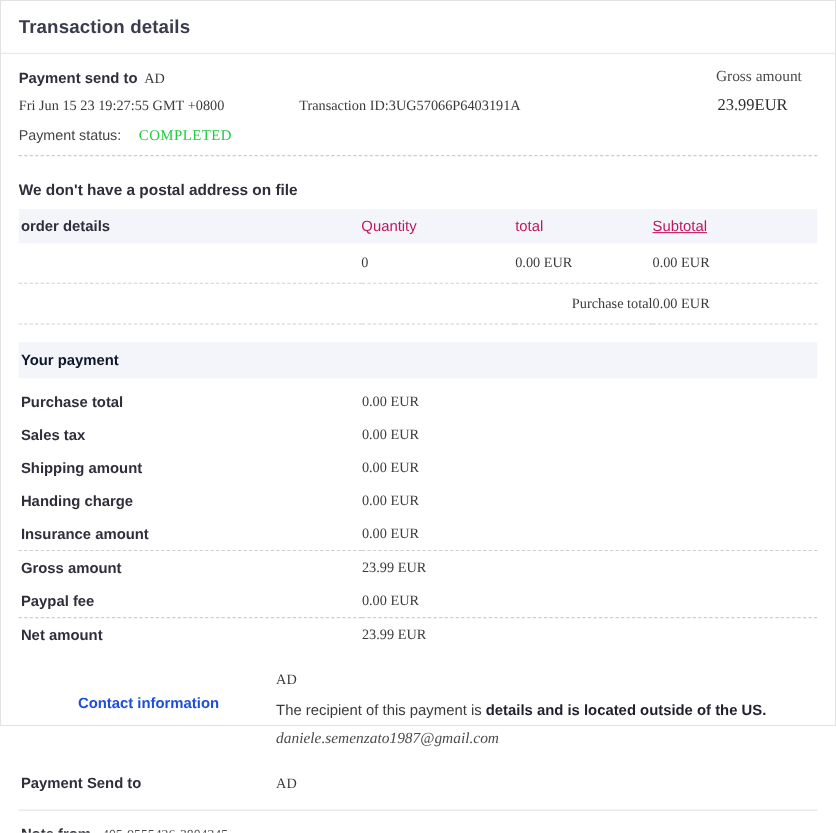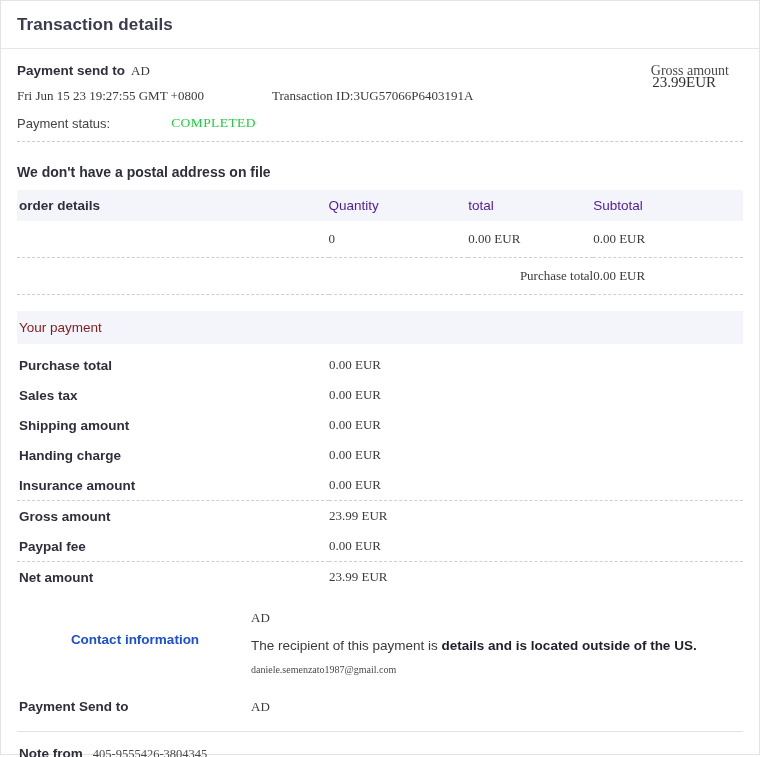--- a/index.html
+++ b/index.html
@@ -9,21 +9,21 @@
   }
   body {
     width: 760px;
     height: 757px;
     font-family: "Liberation Sans", sans-serif;
     color: #333333;
     overflow: hidden;
   }
   .page {
     width: 760px;
-    height: 755px;
+    height: 660px;
     box-sizing: border-box;
     border: 1px solid #e3e3e3;
     background: #ffffff;
     position: relative;
   }
   .header {
     height: 48px;
     box-sizing: border-box;
     border-bottom: 1px solid #e6e6e6;
     display: flex;
@@ -66,21 +66,21 @@
     position: absolute;
     right: 14px;
     top: 14px;
     font-family: "Liberation Serif", serif;
     font-size: 14px;
     color: #4a4a4a;
   }
   .gross-value {
     position: absolute;
     right: 27px;
-    top: 25px;
+    top: 39px;
     font-family: "Liberation Serif", serif;
     font-size: 15px;
     color: #2f2f2f;
   }
   .date-line {
     margin-top: 9px;
     font-family: "Liberation Serif", serif;
     font-size: 13px;
     color: #3a3a3a;
     display: flex;
@@ -88,22 +88,21 @@
   }
   .txn-id {
     margin-left: 68px;
     font-family: "Liberation Serif", serif;
     font-size: 13px;
     color: #3a3a3a;
   }
   .status-line {
     margin-top: 11px;
     display: flex;
-    align-items: center;
-    gap: 45px;
+    align-items: flex-start;
   }
   .status-label {
     font-size: 13px;
     color: #444444;
   }
   .status-value {
     margin-left: 16px;
     font-family: "Liberation Serif", serif;
     font-size: 13.5px;
     color: #22cc44;
@@ -123,64 +122,64 @@
   .order-table {
     width: 100%;
     border-collapse: collapse;
   }
   .order-table th {
     background: #f4f5fb;
     font-weight: normal;
     text-align: left;
     padding: 8px 0;
     font-size: 13.5px;
-    color: #4c1d95;
+    color: #be185d;
   }
   .order-table th.first {
     font-weight: bold;
     color: #2f2f3c;
     padding-left: 2px;
     font-size: 13.5px;
   }
   .order-table td {
     padding: 10px 0;
     font-family: "Liberation Serif", serif;
     font-size: 13px;
     color: #3a3a3a;
     border-bottom: 1px dashed #cfcfcf;
   }
   .order-table tr.totals td {
     border-bottom: 1px dashed #cfcfcf;
   }
   .col-desc { width: 310px; margin-left: 15px; }
   .col-qty  { width: 140px; }
   .col-price{ width: 125px; }
-  .col-sub  { width: 150px; }
+  .col-sub  { width: 150px; text-decoration: underline; }
   .th-qty  { padding-left: 20px; }
   .th-price{ padding-left: 6px; }
   .th-sub  { padding-left: 6px; }
   .td-qty  { padding-left: 36px; }
   .td-price{ padding-left: 6px; }
   .td-sub  { padding-left: 6px; }
   .purchase-total-label {
     text-align: right;
     padding-right: 14px;
     font-family: "Liberation Serif", serif;
     font-size: 13.5px;
     color: #4a4a4a;
   }
 
   
   .section-bar {
     background: #f4f5fb;
     padding: 9px 0 9px 2px;
     margin-top: 16px;
     font-size: 13.5px;
-    font-weight: normal;
-    color: #7f1d1d;
+    font-weight: bold;
+    color: #0f172a;
   }
   .pay-table {
     width: 100%;
     border-collapse: collapse;
     margin-top: 6px;
   }
   .pay-table td {
     padding: 7px 0;
     font-size: 13.5px;
   }
@@ -225,22 +224,23 @@
     margin-top: 12px;
     font-size: 13.5px;
     color: #3a3a3a;
   }
   .contact-verify b {
     color: #1f1f2d;
   }
   .contact-email {
     margin-top: 11px;
     font-family: "Liberation Serif", serif;
-    font-size: 10px;
+    font-size: 14px;
     color: #4a4a4a;
+    font-style: italic;
   }
 
   .send-to {
     display: flex;
     padding-top: 24px;
     padding-bottom: 16px;
     border-bottom: 1px solid #e2e2e2;
   }
   .send-to-label {
     width: 232px;

